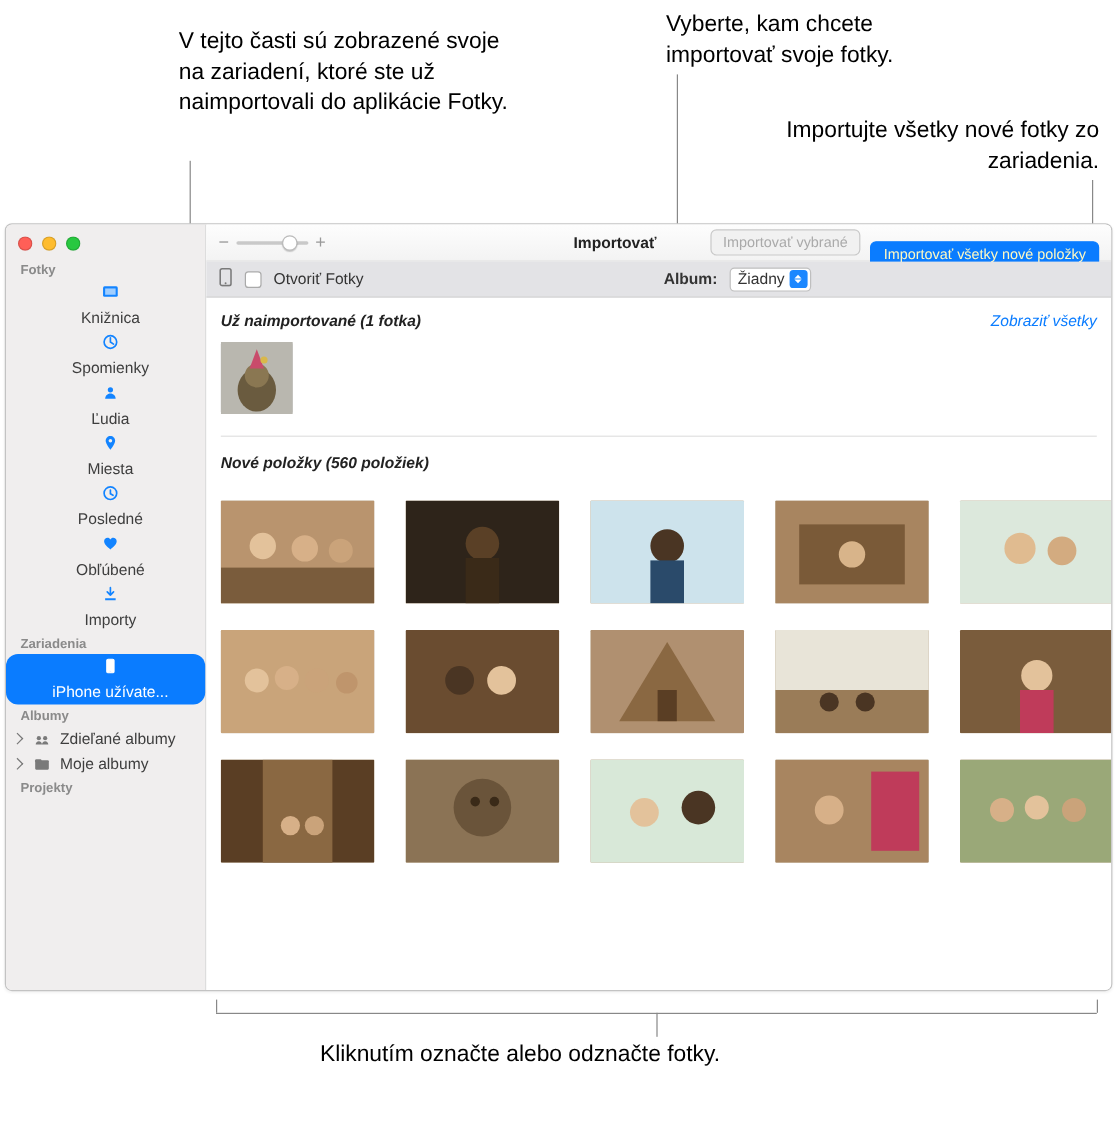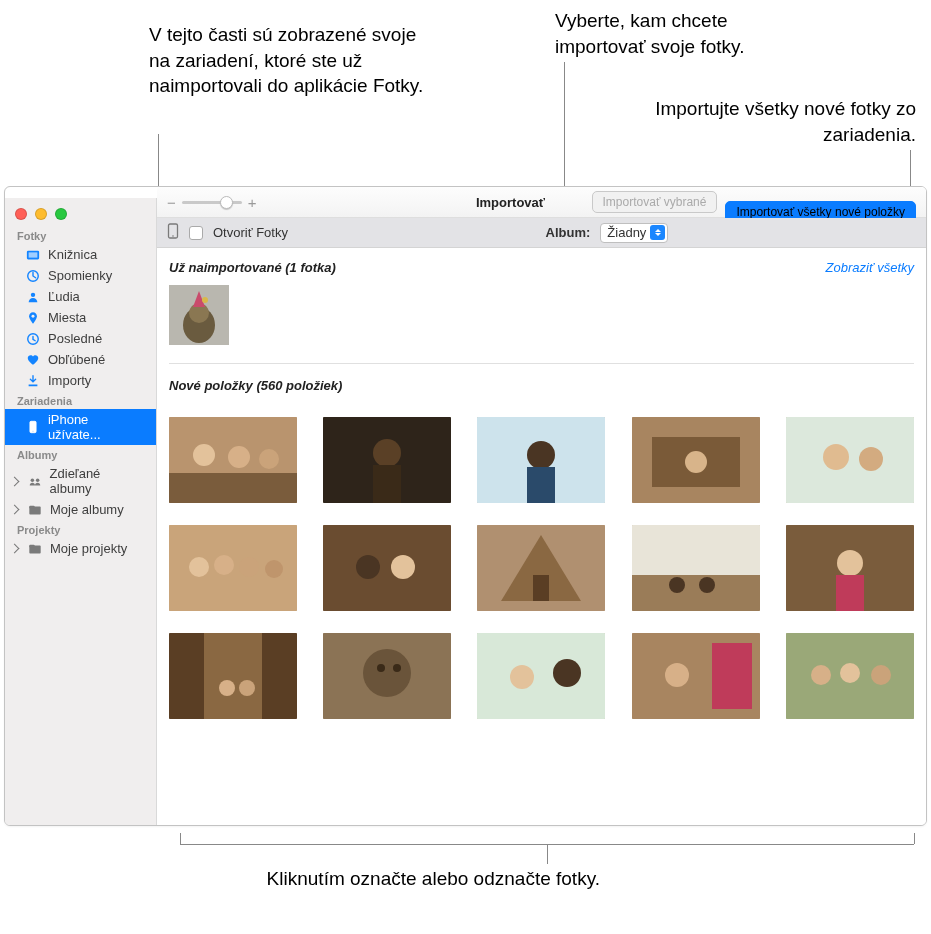--- a/index.html
+++ b/index.html
@@ -37,48 +37,47 @@
     border: 1px solid #c3c3c3;
     border-radius: 6px;
     background: #fff;
     overflow: hidden;
     display: flex;
     box-shadow: 0 1px 2px rgba(0,0,0,0.05);
   }
 
   
   .sidebar {
-    width: 152px;
+    width: 167px;
     background: #f0eeee;
     border-right: 1px solid #d9d9d9;
     padding-top: 3px;
     font-size: 13px;
     color: #444;
     flex-shrink: 0;
-    margin-top: 11px;
   }
   .traffic { display: flex; gap: 8px; padding: 7px 0 6px 10px; }
   .traffic span {
     width: 12px; height: 12px; border-radius: 50%; display: inline-block;
     border: 0.5px solid rgba(0,0,0,0.15);
   }
   .tl-close  { background: #ff5f57; }
   .tl-min    { background: #febc2e; }
   .tl-zoom   { background: #28c840; }
 
   .sb-section { padding: 4px 12px 2px; font-size: 11px; font-weight: 600; color: #8a8a8a; }
   .sb-item {
     display: flex; align-items: center; gap: 7px;
     padding: 3px 12px 3px 14px;
     cursor: default;
     color: #3e3e3e;
   }
-  .sb-item.selected { background: #0a7cff; color: #fff; }
+  .sb-item.selected { background: #0a7cff; color: #fff; border-radius: 10px; }
   .sb-item.selected .icon svg { fill: #fff; stroke: #fff; }
-  .sb-item.child { padding-left: 20px; }
+  .sb-item.child { padding-left: 20px; flex-direction: column; }
   .sb-item .disclosure {
     width: 7px; height: 7px; display: inline-block;
     transform: rotate(-45deg);
     border-right: 1.3px solid #777; border-bottom: 1.3px solid #777;
     margin-right: 2px; margin-left: -8px;
   }
   .sb-item .icon { width: 16px; height: 14px; display: flex; align-items: center; justify-content: center; }
   .sb-item .icon svg { width: 14px; height: 14px; fill: #1384ff; }
   .sb-item .icon.gray svg { fill: #7a7a7a; }
 
@@ -107,21 +106,21 @@
   }
 
   .toolbar .title { font-weight: 700; color: #222; }
   .toolbar .spacer { flex: 1; }
 
   .btn {
     border-radius: 5px; padding: 3px 10px; font-size: 12px;
     border: 1px solid #c9c9c9; background: #fff;
   }
   .btn.disabled { color: #aaa; background: #f1f1f1; }
-  .btn.primary  { background: #0a7cff; color: #000000; border-color: #0a7cff; margin-top: 20px; }
+  .btn.primary  { background: #0a7cff; color: #fef9c3; border-color: #0a7cff; margin-top: 20px; }
 
   .subbar {
     height: 30px; background: #e3e3e6;
     display: flex; align-items: center; gap: 10px;
     padding: 0 10px;
     border-bottom: 1px solid #d4d4d4;
     font-size: 13px; color: #333;
   }
   .subbar .device-icon svg { width: 12px; height: 16px; fill: #7a7a7a; }
   .subbar .checkbox {
@@ -298,30 +297,20 @@
       <span class="icon gray">
           <svg viewBox="0 0 16 16">
             <rect x="1.5" y="4" width="13" height="9" rx="1"></rect>
             <rect x="1.5" y="3" width="6" height="3" rx="1"></rect>
           </svg>
         </span>
       <span>Moje albumy</span>
     </div>
 
     <div class="sb-section">Projekty</div>
-    <div class="sb-item">
-      <span class="disclosure"></span>
-      <span class="icon gray">
-          <svg viewBox="0 0 16 16">
-            <rect x="1.5" y="4" width="13" height="9" rx="1"></rect>
-            <rect x="1.5" y="3" width="6" height="3" rx="1"></rect>
-          </svg>
-        </span>
-      <span>Moje projekty</span>
-    </div>
   </div>
 
   <div class="main">
 
     <div class="toolbar">
       <div class="zoom-slider">
         <span>−</span>
         <span class="track">
             <span class="thumb"></span>
           </span>

